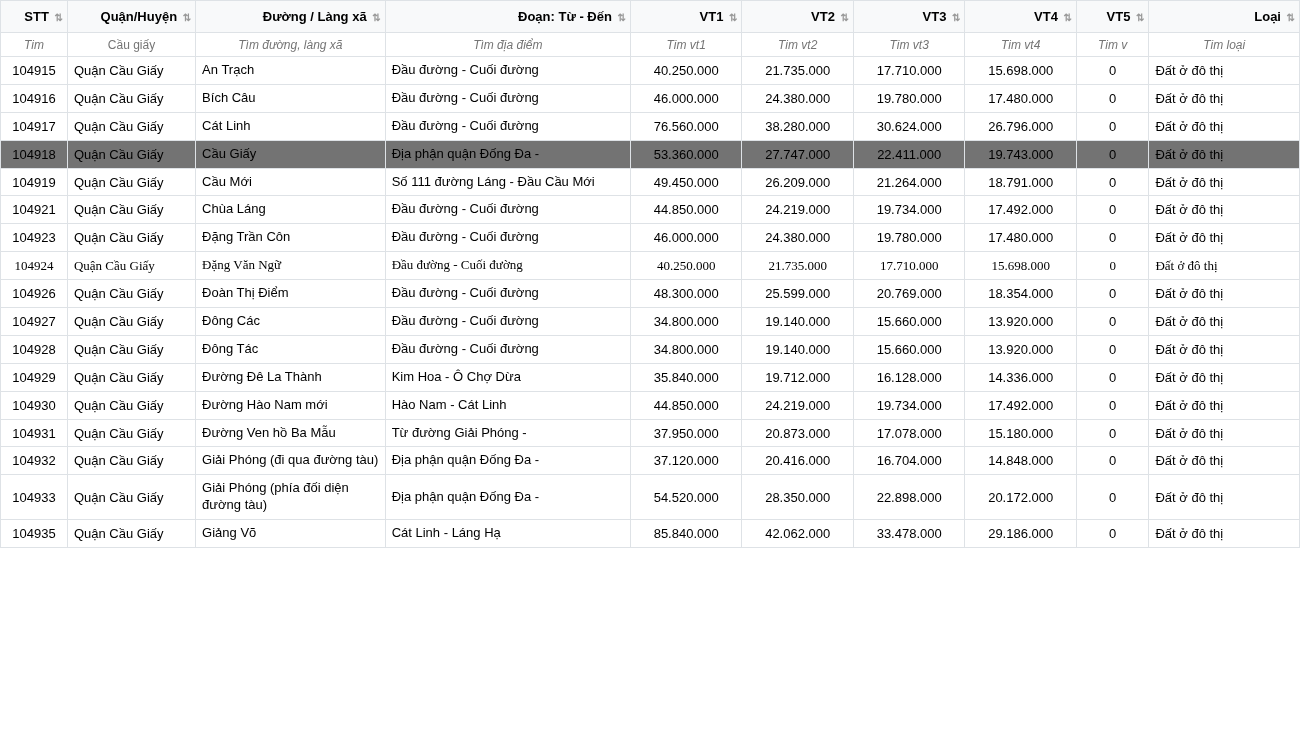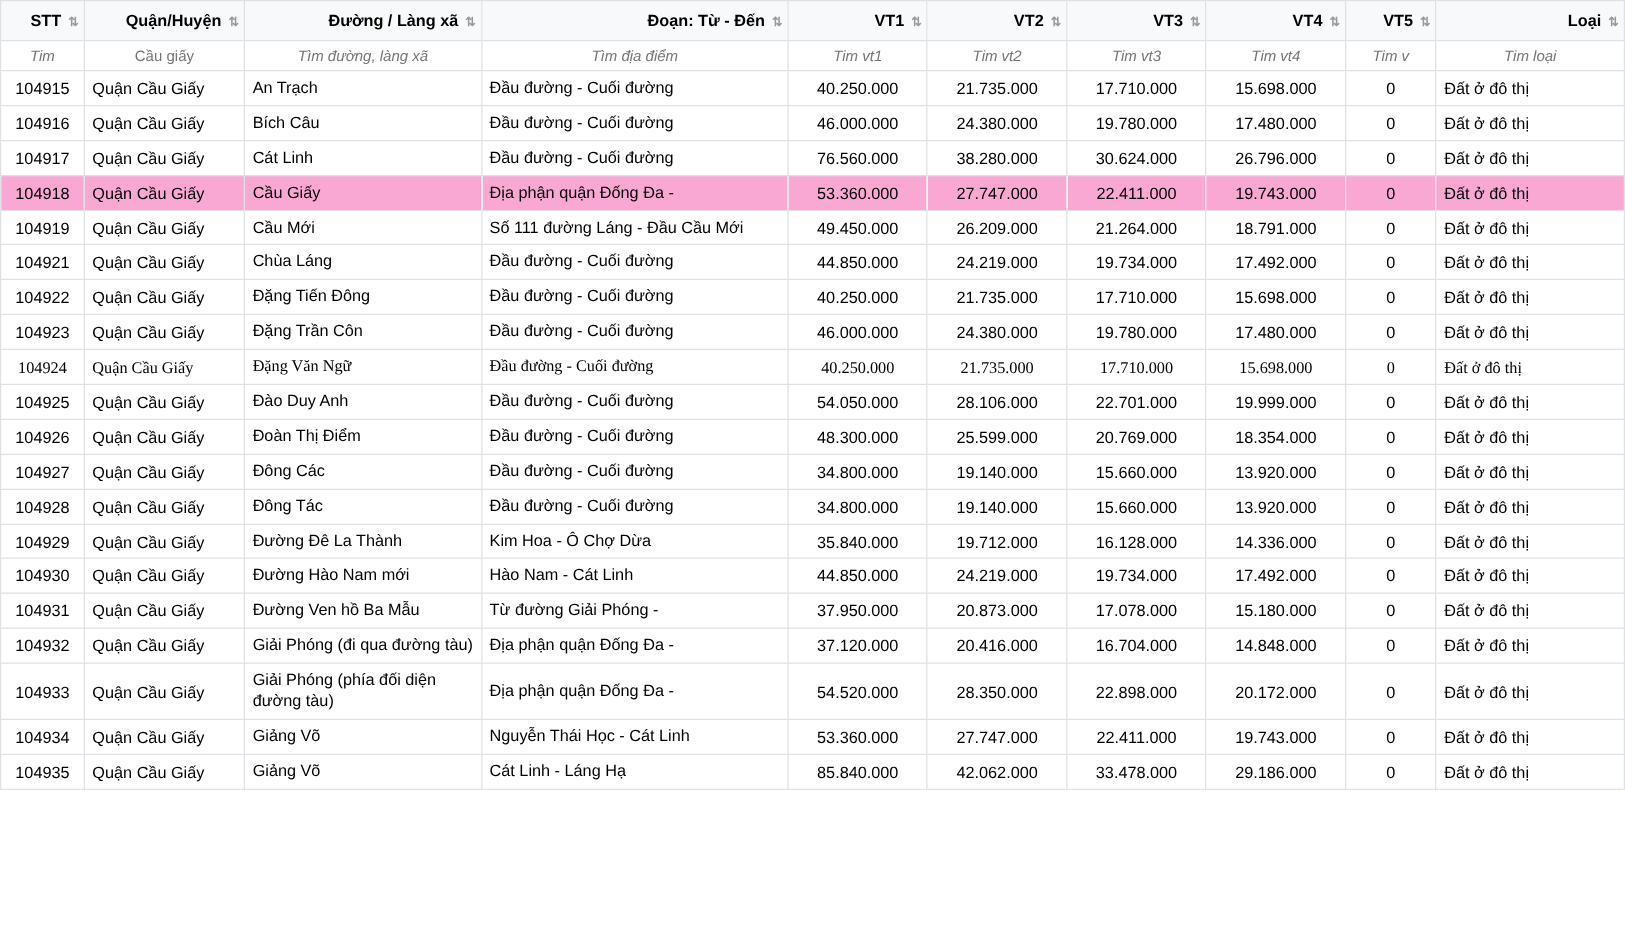--- a/index.html
+++ b/index.html
@@ -189,21 +189,21 @@
         <td class="text-left">Quận Cầu Giấy</td>
         <td class="text-left wrap-cell">Cát Linh</td>
         <td class="text-left wrap-cell">Đầu đường - Cuối đường</td>
         <td>76.560.000</td>
         <td>38.280.000</td>
         <td>30.624.000</td>
         <td>26.796.000</td>
         <td>0</td>
         <td class="text-left">Đất ở đô thị</td>
       </tr>
-      <tr style="background: #f9a8d4;">
+      <tr style="background: #737373;">
         <td>104918</td>
         <td class="text-left">Quận Cầu Giấy</td>
         <td class="text-left wrap-cell">Cầu Giấy</td>
         <td class="text-left wrap-cell">Địa phận quận Đống Đa -</td>
         <td>53.360.000</td>
         <td>27.747.000</td>
         <td>22.411.000</td>
         <td>19.743.000</td>
         <td>0</td>
         <td class="text-left">Đất ở đô thị</td>
@@ -226,64 +226,40 @@
         <td class="text-left wrap-cell">Chùa Láng</td>
         <td class="text-left wrap-cell">Đầu đường - Cuối đường</td>
         <td>44.850.000</td>
         <td>24.219.000</td>
         <td>19.734.000</td>
         <td>17.492.000</td>
         <td>0</td>
         <td class="text-left">Đất ở đô thị</td>
       </tr>
       <tr style="background: rgb(255, 255, 255);">
-        <td>104922</td>
-        <td class="text-left">Quận Cầu Giấy</td>
-        <td class="text-left wrap-cell">Đặng Tiến Đông</td>
+        <td>104923</td>
+        <td class="text-left">Quận Cầu Giấy</td>
+        <td class="text-left wrap-cell">Đặng Trần Côn</td>
+        <td class="text-left wrap-cell">Đầu đường - Cuối đường</td>
+        <td>46.000.000</td>
+        <td>24.380.000</td>
+        <td>19.780.000</td>
+        <td>17.480.000</td>
+        <td>0</td>
+        <td class="text-left">Đất ở đô thị</td>
+      </tr>
+      <tr style="background: rgb(255, 255, 255); font-family: Liberation Serif, serif;">
+        <td>104924</td>
+        <td class="text-left">Quận Cầu Giấy</td>
+        <td class="text-left wrap-cell">Đặng Văn Ngữ</td>
         <td class="text-left wrap-cell">Đầu đường - Cuối đường</td>
         <td>40.250.000</td>
         <td>21.735.000</td>
         <td>17.710.000</td>
         <td>15.698.000</td>
-        <td>0</td>
-        <td class="text-left">Đất ở đô thị</td>
-      </tr>
-      <tr style="background: rgb(255, 255, 255);">
-        <td>104923</td>
-        <td class="text-left">Quận Cầu Giấy</td>
-        <td class="text-left wrap-cell">Đặng Trần Côn</td>
-        <td class="text-left wrap-cell">Đầu đường - Cuối đường</td>
-        <td>46.000.000</td>
-        <td>24.380.000</td>
-        <td>19.780.000</td>
-        <td>17.480.000</td>
-        <td>0</td>
-        <td class="text-left">Đất ở đô thị</td>
-      </tr>
-      <tr style="background: rgb(255, 255, 255); font-family: Liberation Serif, serif;">
-        <td>104924</td>
-        <td class="text-left">Quận Cầu Giấy</td>
-        <td class="text-left wrap-cell">Đặng Văn Ngữ</td>
-        <td class="text-left wrap-cell">Đầu đường - Cuối đường</td>
-        <td>40.250.000</td>
-        <td>21.735.000</td>
-        <td>17.710.000</td>
-        <td>15.698.000</td>
-        <td>0</td>
-        <td class="text-left">Đất ở đô thị</td>
-      </tr>
-      <tr style="background: rgb(255, 255, 255);">
-        <td>104925</td>
-        <td class="text-left">Quận Cầu Giấy</td>
-        <td class="text-left wrap-cell">Đào Duy Anh</td>
-        <td class="text-left wrap-cell">Đầu đường - Cuối đường</td>
-        <td>54.050.000</td>
-        <td>28.106.000</td>
-        <td>22.701.000</td>
-        <td>19.999.000</td>
         <td>0</td>
         <td class="text-left">Đất ở đô thị</td>
       </tr>
       <tr style="background: rgb(255, 255, 255);">
         <td>104926</td>
         <td class="text-left">Quận Cầu Giấy</td>
         <td class="text-left wrap-cell">Đoàn Thị Điểm</td>
         <td class="text-left wrap-cell">Đầu đường - Cuối đường</td>
         <td>48.300.000</td>
         <td>25.599.000</td>
@@ -370,32 +346,20 @@
         <td class="text-left wrap-cell">Giải Phóng (phía đối diện đường tàu)</td>
         <td class="text-left wrap-cell">Địa phận quận Đống Đa -</td>
         <td>54.520.000</td>
         <td>28.350.000</td>
         <td>22.898.000</td>
         <td>20.172.000</td>
         <td>0</td>
         <td class="text-left">Đất ở đô thị</td>
       </tr>
       <tr style="background: rgb(255, 255, 255);">
-        <td>104934</td>
-        <td class="text-left">Quận Cầu Giấy</td>
-        <td class="text-left wrap-cell">Giảng Võ</td>
-        <td class="text-left wrap-cell">Nguyễn Thái Học - Cát Linh</td>
-        <td>53.360.000</td>
-        <td>27.747.000</td>
-        <td>22.411.000</td>
-        <td>19.743.000</td>
-        <td>0</td>
-        <td class="text-left">Đất ở đô thị</td>
-      </tr>
-      <tr style="background: rgb(255, 255, 255);">
         <td>104935</td>
         <td class="text-left">Quận Cầu Giấy</td>
         <td class="text-left wrap-cell">Giảng Võ</td>
         <td class="text-left wrap-cell">Cát Linh - Láng Hạ</td>
         <td>85.840.000</td>
         <td>42.062.000</td>
         <td>33.478.000</td>
         <td>29.186.000</td>
         <td>0</td>
         <td class="text-left">Đất ở đô thị</td>

